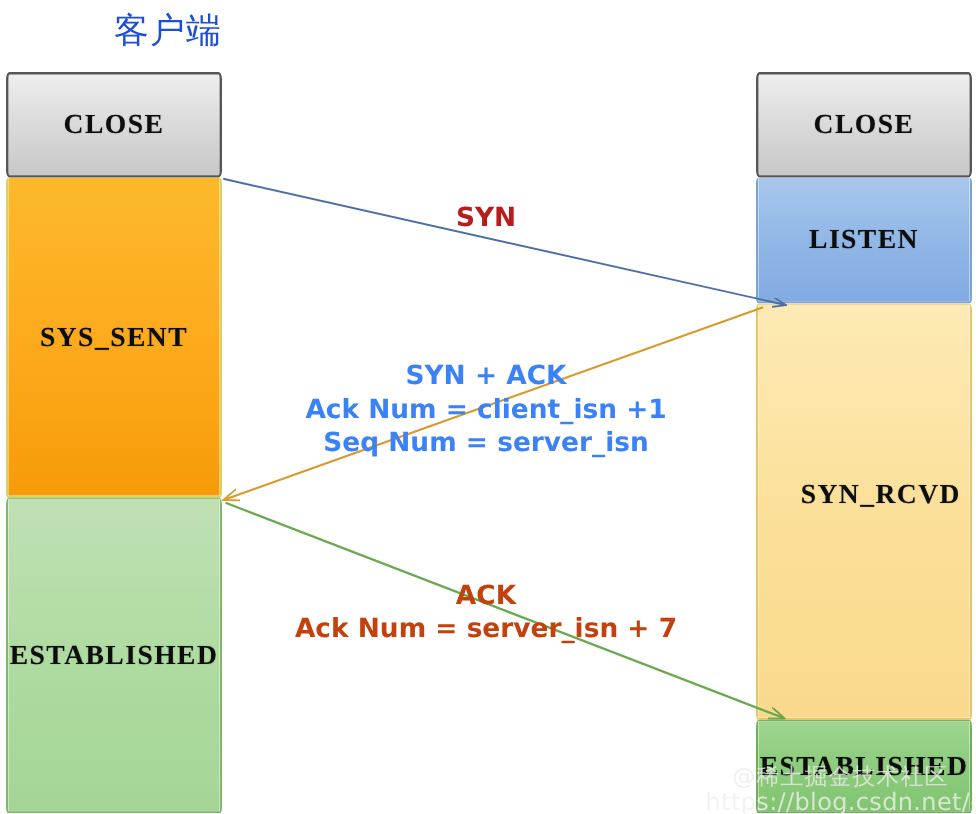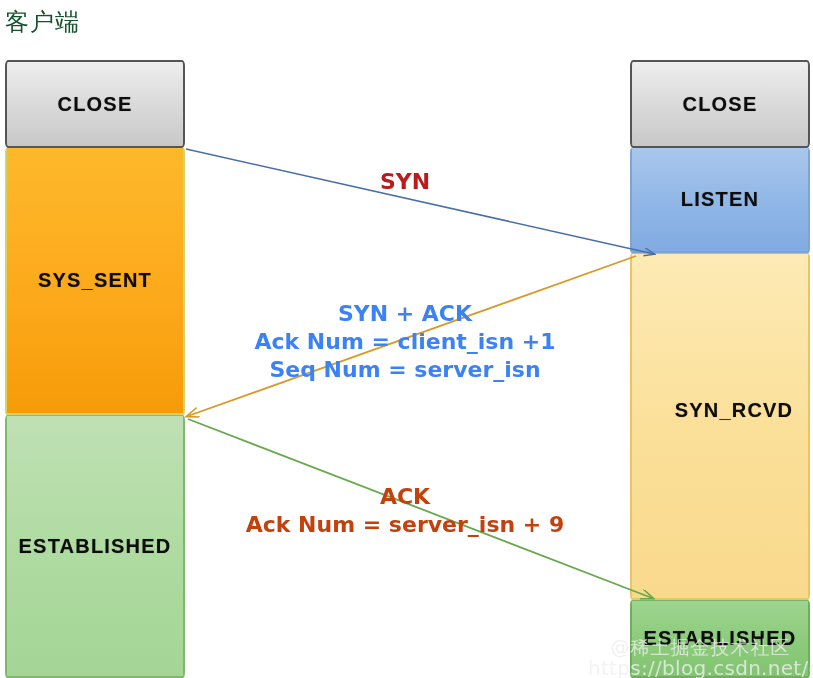--- a/index.html
+++ b/index.html
@@ -15,26 +15,26 @@
     width: 813px;
     height: 678px;
     background: #ffffff;
     overflow: hidden;
   }
 
   
   .col-title {
     position: absolute;
     font-family: "DejaVu Sans", "Liberation Sans", sans-serif;
-    font-size: 24px;
+    font-size: 29px;
     font-weight: 400;
-    color: #14532d;
+    color: #1d4ed8;
     letter-spacing: 1px;
     white-space: nowrap;
-    text-align: left;
+    text-align: right;
   }
   #client-title { left: 5px; top: 6px; width: 180px; }
   #server-title { left: 630px; top: 6px; width: 180px; }
 
   
   .column {
     position: absolute;
     width: 180px;
     top: 60px;
     height: 618px;
@@ -45,22 +45,22 @@
   .state-box {
     position: absolute;
     left: 0;
     width: 180px;
     box-sizing: border-box;
     display: flex;
     align-items: center;
     justify-content: center;
   }
   .state-label {
-    font-family: Liberation Sans, sans-serif;
-    font-size: 20px;
+    font-family: Liberation Serif, serif;
+    font-size: 23px;
     font-weight: 700;
     color: #0d0d0d;
     letter-spacing: 1.2px;
     white-space: nowrap;
     text-shadow: 0 0 1px rgba(0,0,0,.35);
   }
 
   
   .box-close {
     background: linear-gradient(180deg, #eeeeee 0%, #dcdcdc 45%, #c8c8c8 100%);
@@ -219,21 +219,21 @@
   </div>
 
   <div id="msg-syn-ack" class="msg">
     <div class="msg-head">SYN + ACK</div>
     <div class="msg-line">Ack Num =  client_isn +1</div>
     <div class="msg-line">Seq Num = server_isn</div>
   </div>
 
   <div id="msg-ack" class="msg">
     <div class="msg-head">ACK</div>
-    <div class="msg-line">Ack Num = server_isn + 9</div>
+    <div class="msg-line">Ack Num = server_isn + 7</div>
   </div>
 
   <div id="watermark">
     <div class="wm-cn">@稀土掘金技术社区</div>
     <div class="wm-url">https://blog.csdn.net/goligu</div>
   </div>
 
 </div>
 
 </body></html>

